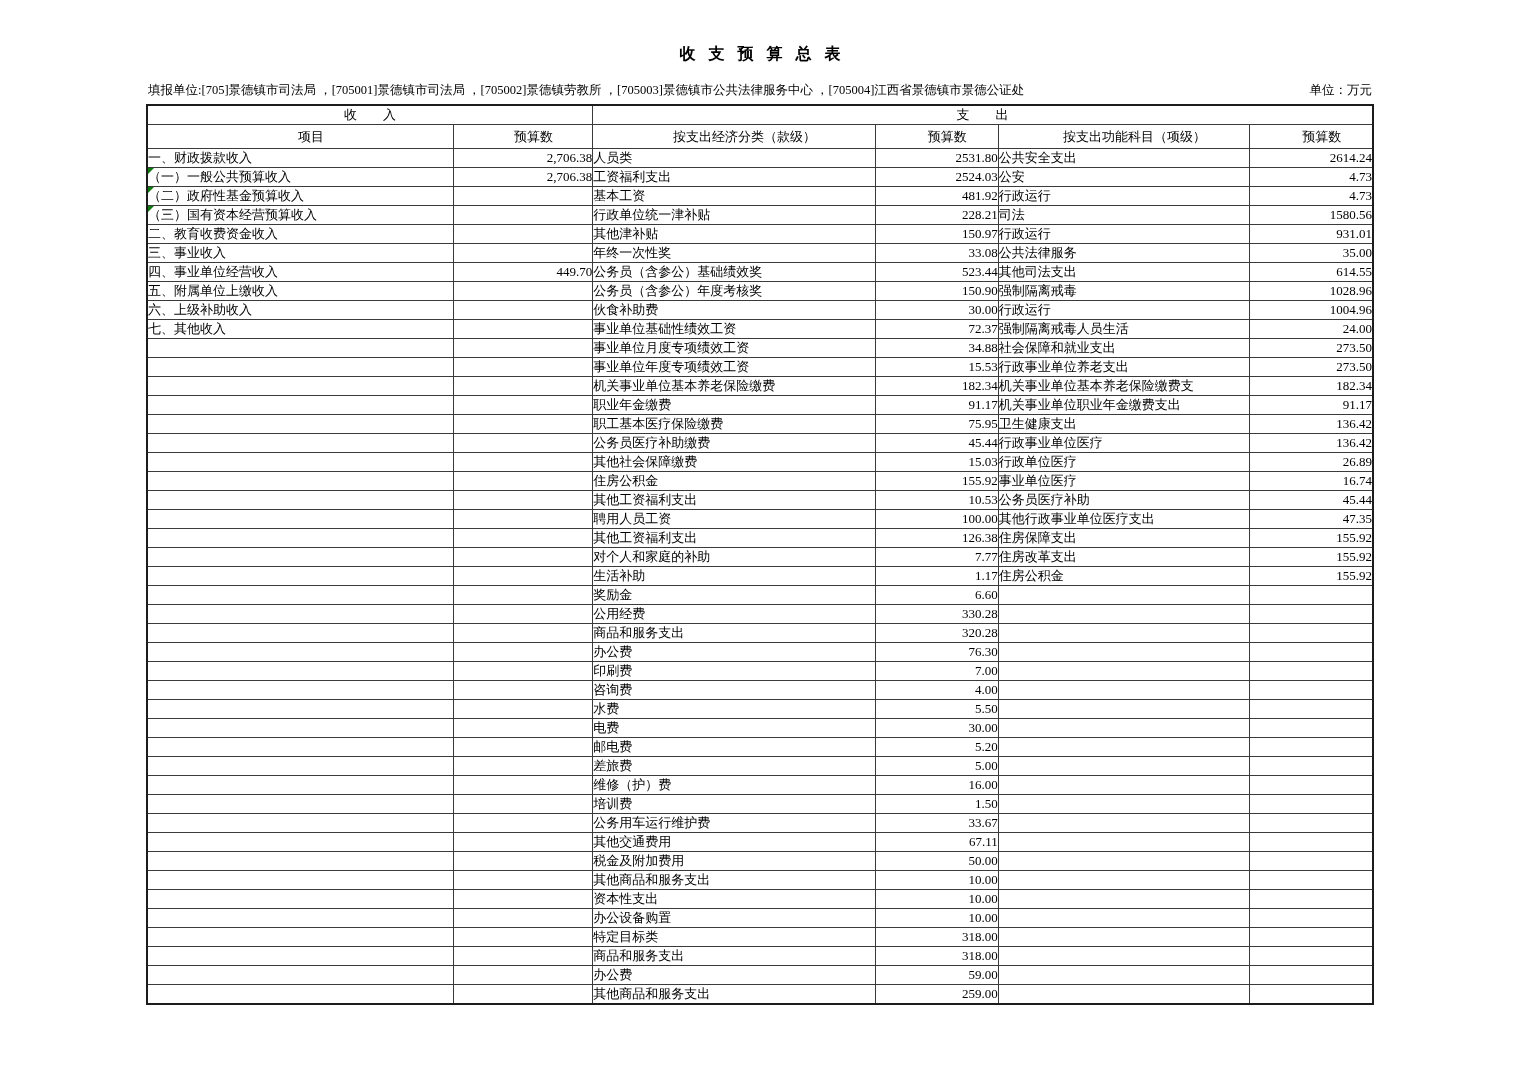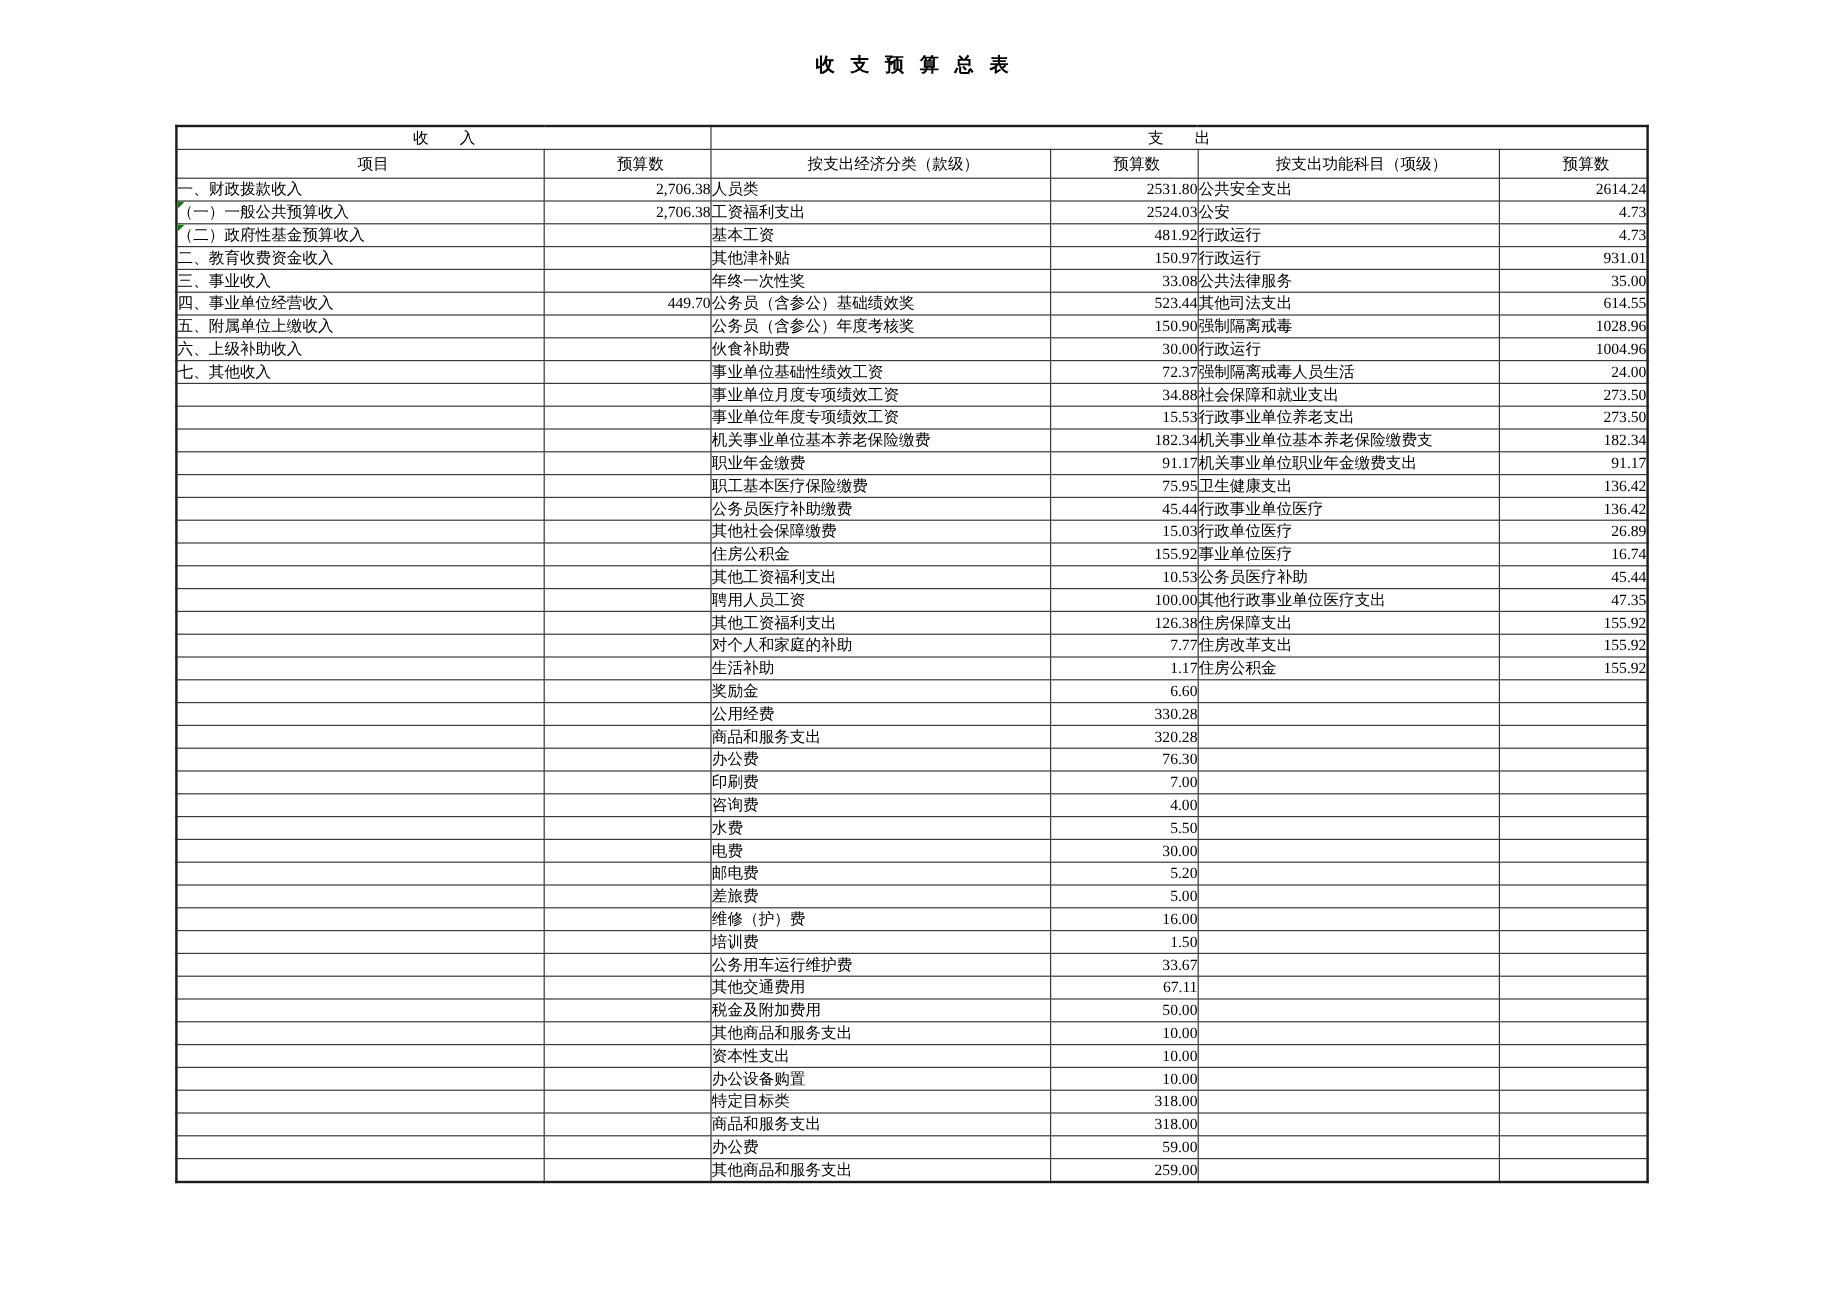--- a/index.html
+++ b/index.html
@@ -41,20 +41,24 @@
     border-top:6px solid #0e7a0e; border-right:6px solid transparent;
   }
 </style>
 </head>
 <body>
 
 <div class="page">
 
   <div class="title">收支预算总表</div>
 
+  <div class="meta">
+    <span>填报单位:[705]景德镇市司法局 ，[705001]景德镇市司法局 ，[705002]景德镇劳教所 ，[705003]景德镇市公共法律服务中心 ，[705004]江西省景德镇市景德公证处</span>
+    <span>单位：万元</span>
+  </div>
 
   <table class="budget">
     <colgroup>
       <col style="width:306px">
         <col style="width:139px">
       <col style="width:282px">
         <col style="width:123px">
       <col style="width:251px">
         <col style="width:123px">
     </colgroup>
@@ -91,20 +95,28 @@
         </tr>
         <tr>
           <td class="lbl inc1"><i class="flag" style="border-top-color: rgb(14, 122, 14);"></i>（二）政府性基金预算收入</td>
           <td class="num"></td>
           <td class="lbl i2">基本工资</td>
           <td class="num">481.92</td>
           <td class="lbl i2">行政运行</td>
           <td class="num">4.73</td>
         </tr>
         <tr>
+          <td class="lbl inc1"><i class="flag" style="border-top-color: rgb(14, 122, 14);"></i>（三）国有资本经营预算收入</td>
+          <td class="num"></td>
+          <td class="lbl i2">行政单位统一津补贴</td>
+          <td class="num">228.21</td>
+          <td class="lbl i1">司法</td>
+          <td class="num">1580.56</td>
+        </tr>
+        <tr>
           <td class="lbl i0">二、教育收费资金收入</td>
           <td class="num"></td>
           <td class="lbl i2">其他津补贴</td>
           <td class="num">150.97</td>
           <td class="lbl i2">行政运行</td>
           <td class="num">931.01</td>
         </tr>
         <tr>
           <td class="lbl i0">三、事业收入</td>
           <td class="num"></td>

